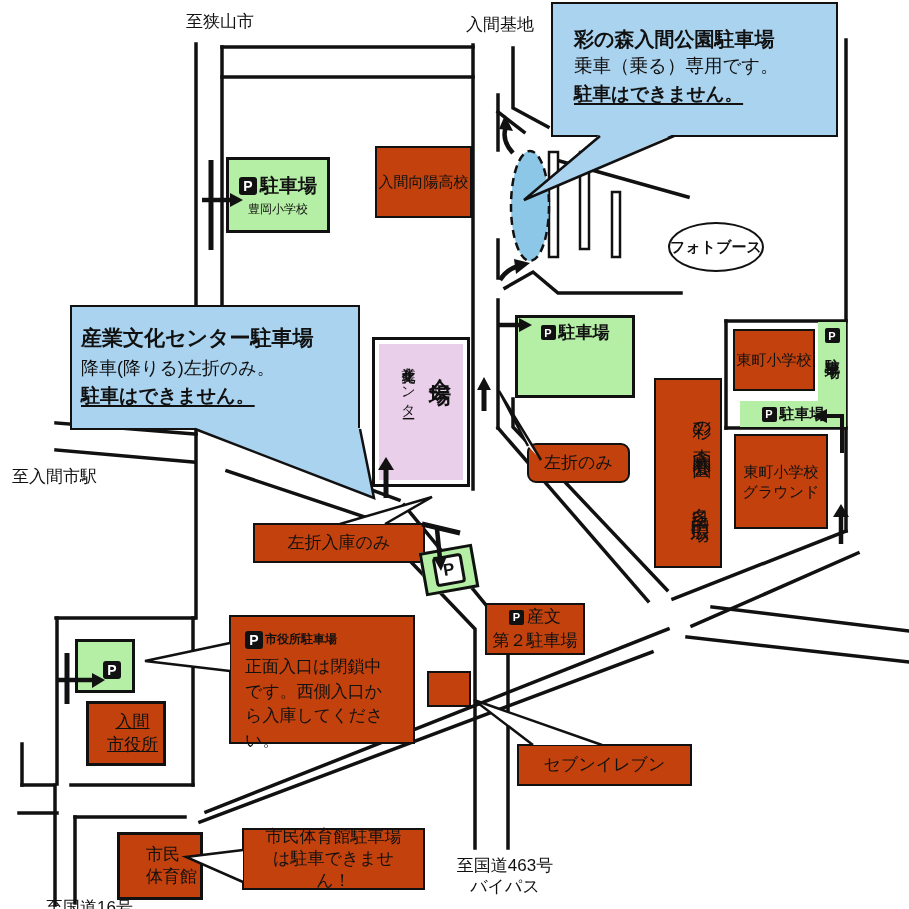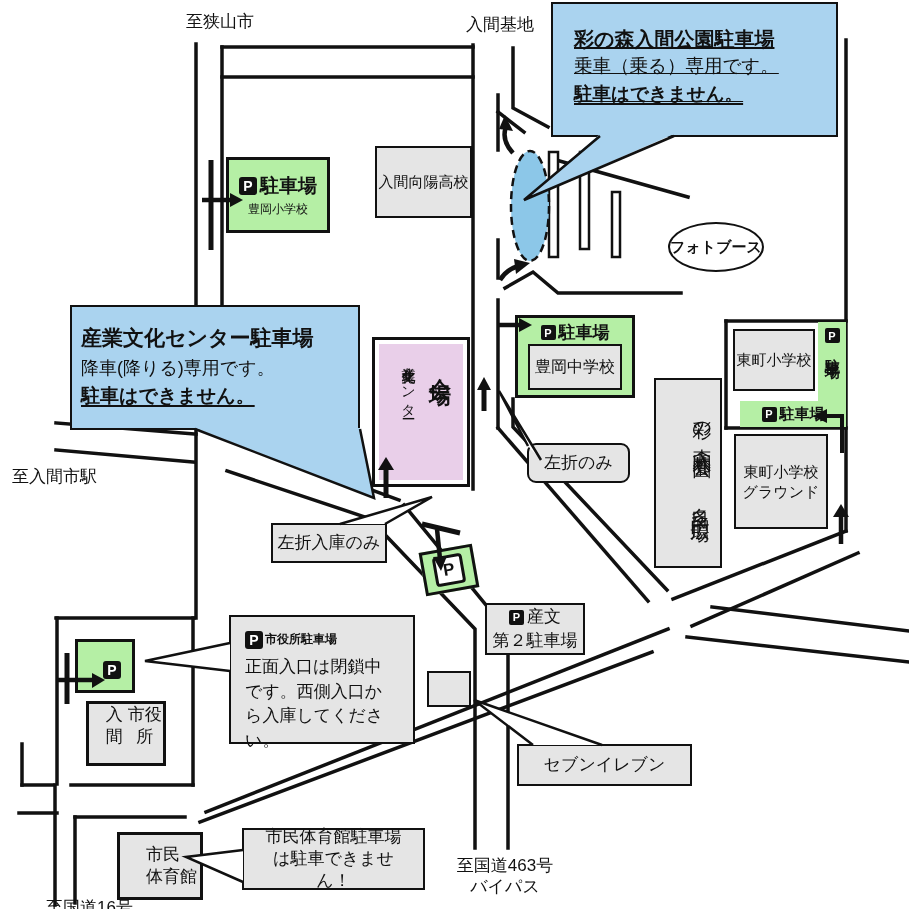--- a/index.html
+++ b/index.html
@@ -3,21 +3,21 @@
 <meta charset="utf-8">
 <style>
   html,body{margin:0;padding:0;background:#fff;}
   #stage{position:relative;width:909px;height:909px;background:#fff;overflow:hidden;
          font-family:"Liberation Sans","DejaVu Sans",sans-serif;color:#111;}
   svg{position:absolute;left:0;top:0;}
   #roads{z-index:1;}
   #overlay{z-index:6;pointer-events:none;}
   .abs{position:absolute;box-sizing:border-box;}
   .z2{z-index:2;} .z3{z-index:3;} .z4{z-index:4;}
-  .wbox{background:#e5e5e5;border:2.5px solid #111;display:flex;align-items:center;justify-content:center;
+  .wbox{background:#c2410c;border:2.5px solid #111;display:flex;align-items:center;justify-content:center;
         text-align:center;font-size:17px;line-height:1.3;}
   .gbox{background:#b5efa5;border:3px solid #111;}
   .bluebox{background:#aad3ef;border:2.5px solid #111;}
   .pi{display:inline-flex;align-items:center;justify-content:center;width:18px;height:18px;background:#111;
       color:#fff;border-radius:3px;font-weight:bold;font-size:14px;flex:0 0 auto;}
   .pi.sm{width:15px;height:15px;font-size:11px;border-radius:2px;}
   .piw{display:flex;align-items:center;justify-content:center;width:24px;height:24px;background:#fff;color:#111;
        border:3px solid #111;border-radius:4px;font-weight:bold;font-size:17px;}
   .row{display:flex;align-items:center;justify-content:center;gap:3px;}
   .plab{font-size:17px;white-space:nowrap;}
@@ -116,23 +116,20 @@
       <span style="font-size:19px;font-weight:600;">駐車場</span>
     </div>
     <span style="font-size:12px;">豊岡小学校</span>
   </div>
 
   <div class="abs z3 gbox" style="left:515px;top:315px;width:120px;height:83px;">
     <div class="row" style="margin-top:3px;">
       <span class="pi sm">P</span>
       <span style="font-size:17px;font-weight:600;">駐車場</span>
     </div>
-    <div class="abs wbox" style="left:10px;top:26px;width:94px;height:46px;border-width:2px;font-size:16px;">
-      <span>豊岡中学校</span>
-    </div>
   </div>
 
   <div class="abs z3" style="left:372px;top:337px;width:98px;height:150px;border:3px solid #111;background:#fff;padding:4px;">
     <div class="vrl" style="background:#e9cfe9;width:100%;height:100%;box-sizing:border-box;padding-top:8px;padding-right:8px;">
       <span style="display:block;font-size:22px;font-weight:bold;letter-spacing:6px;margin-top:8px;margin-left:7px;">会場</span>
       <span style="display:block;font-size:14px;letter-spacing:1px;margin-top:4px;">産業文化センター</span>
     </div>
   </div>
 
   <div class="abs z3 wbox" style="left:527px;top:443px;width:103px;height:40px;border-radius:9px;">
@@ -151,43 +148,43 @@
   <div class="abs z3 wbox" style="left:734px;top:434px;width:94px;height:95px;font-size:15px;flex-direction:column;">
     <span>東町小学校</span>
     <span>グラウンド</span>
   </div>
 
   <div class="abs z3" style="left:668px;top:222px;width:96px;height:50px;border:2.5px solid #111;border-radius:50%;
        background:#fff;display:flex;align-items:center;justify-content:center;font-size:15px;font-weight:bold;">
     <span>フォトブース</span>
   </div>
 
-  <div class="abs z3 wbox" style="left:253px;top:523px;width:116px;height:40px;margin-left:18px;">
+  <div class="abs z3 wbox" style="left:253px;top:523px;width:172px;height:40px;">
     <span>左折入庫のみ</span>
   </div>
 
   <div class="abs z3 gbox" style="left:422px;top:548px;width:54px;height:44px;transform:rotate(-10deg);
        display:flex;align-items:center;justify-content:center;">
     <span class="piw">P</span>
   </div>
 
   <div class="abs z3 wbox" style="left:485px;top:603px;width:100px;height:52px;flex-direction:column;gap:1px;">
     <div class="row">
       <span class="pi sm">P</span>
       <span>産文</span>
     </div>
     <span>第２駐車場</span>
   </div>
 
   <div class="abs z3 gbox" style="left:75px;top:639px;width:60px;height:54px;display:flex;align-items:center;justify-content:center;">
     <span class="pi" style="margin-left:14px;margin-top:8px;">P</span>
   </div>
 
-  <div class="abs z3 wbox" style="left:86px;top:701px;width:80px;height:65px;border-width:3px;flex-direction:row;
-       align-items:flex-start;padding-left:13px;">
+  <div class="abs z3 wbox" style="left:86px;top:701px;width:80px;height:65px;border-width:3px;flex-direction:column;
+       align-items:center;padding-left:13px;text-decoration:underline;">
     <span>入間</span>
     <span>市役所</span>
   </div>
 
   <div class="abs z3 wbox" style="left:229px;top:615px;width:186px;height:129px;flex-direction:column;
        align-items:flex-start;justify-content:flex-start;padding:14px 16px 0 14px;text-align:left;">
     <div class="row" style="gap:2px;">
       <span class="pi">P</span>
       <span style="font-weight:bold;font-size:12px;">市役所駐車場</span>
     </div>
@@ -203,29 +200,29 @@
   <div class="abs z3 wbox" style="left:117px;top:832px;width:86px;height:68px;border-width:3px;flex-direction:column;
        align-items:flex-start;padding-left:26px;">
     <span>市民</span>
     <span>体育館</span>
   </div>
 
   <div class="abs z3 wbox" style="left:242px;top:828px;width:183px;height:62px;padding:10px 13px;">
     <span>市民体育館駐車場は駐車できません！</span>
   </div>
 
-  <div class="abs z4 bluebox" style="left:551px;top:2px;width:287px;height:135px;padding:22px 0 0 21px;text-decoration:underline;">
+  <div class="abs z4 bluebox" style="left:551px;top:2px;width:287px;height:135px;padding:22px 0 0 21px;">
     <div style="font-size:20px;font-weight:bold;">彩の森入間公園駐車場</div>
     <div style="font-size:18.5px;">乗車（乗る）専用です。</div>
     <div class="u" style="font-size:18.5px;margin-top:3px;">駐車はできません。</div>
   </div>
 
   <div class="abs z4 bluebox" style="left:70px;top:305px;width:290px;height:125px;padding:17px 0 0 9px;">
     <div style="font-size:21px;font-weight:bold;">産業文化センター駐車場</div>
-    <div style="font-size:18px;margin-top:4px;">降車(降りる)専用です。</div>
+    <div style="font-size:18px;margin-top:4px;">降車(降りる)左折のみ。</div>
     <div class="u" style="font-size:19px;margin-top:3px;">駐車はできません。</div>
   </div>
 
   <div class="abs z3 plab" style="left:186px;top:10px;">至狭山市</div>
   <div class="abs z3 plab" style="left:466px;top:13px;">入間基地</div>
   <div class="abs z3 plab" style="left:12px;top:465px;">至入間市駅</div>
   <div class="abs z3" style="left:445px;top:855px;width:120px;text-align:center;font-size:17px;line-height:1.25;">
     <div>至国道463号</div>
     <div>バイパス</div>
   </div>

